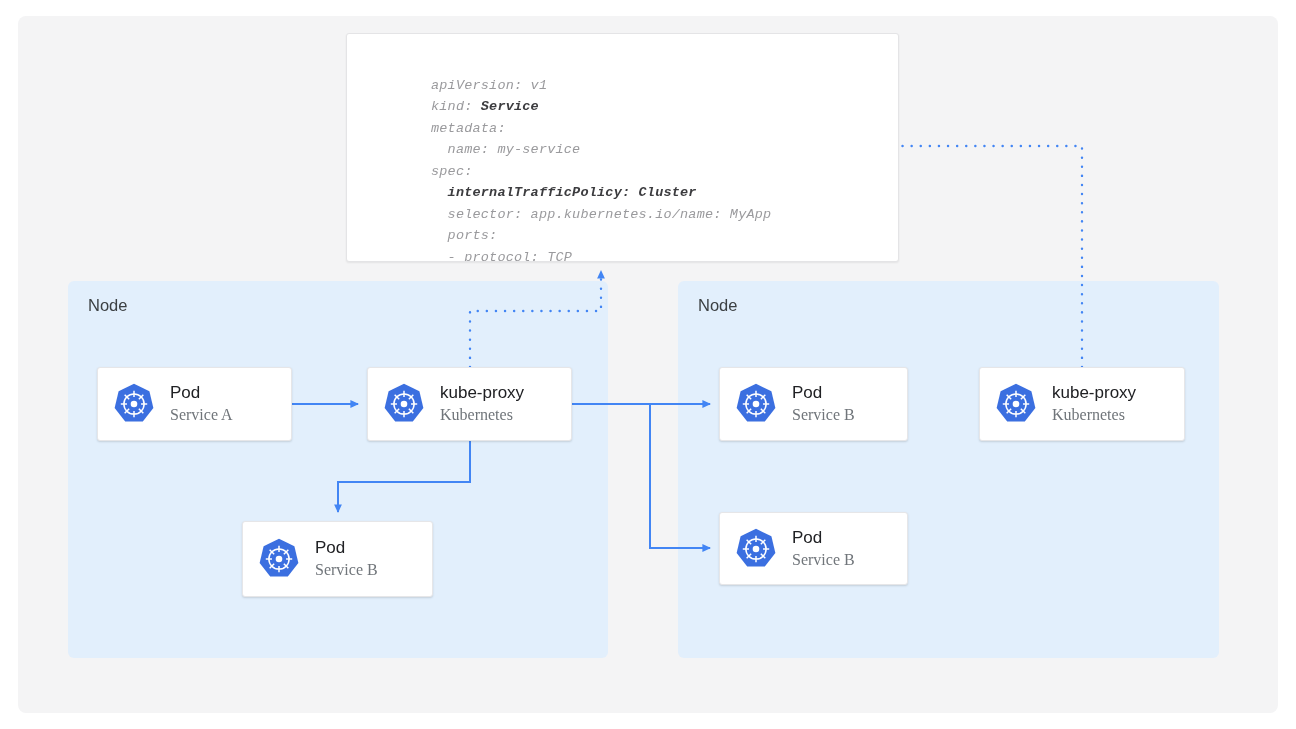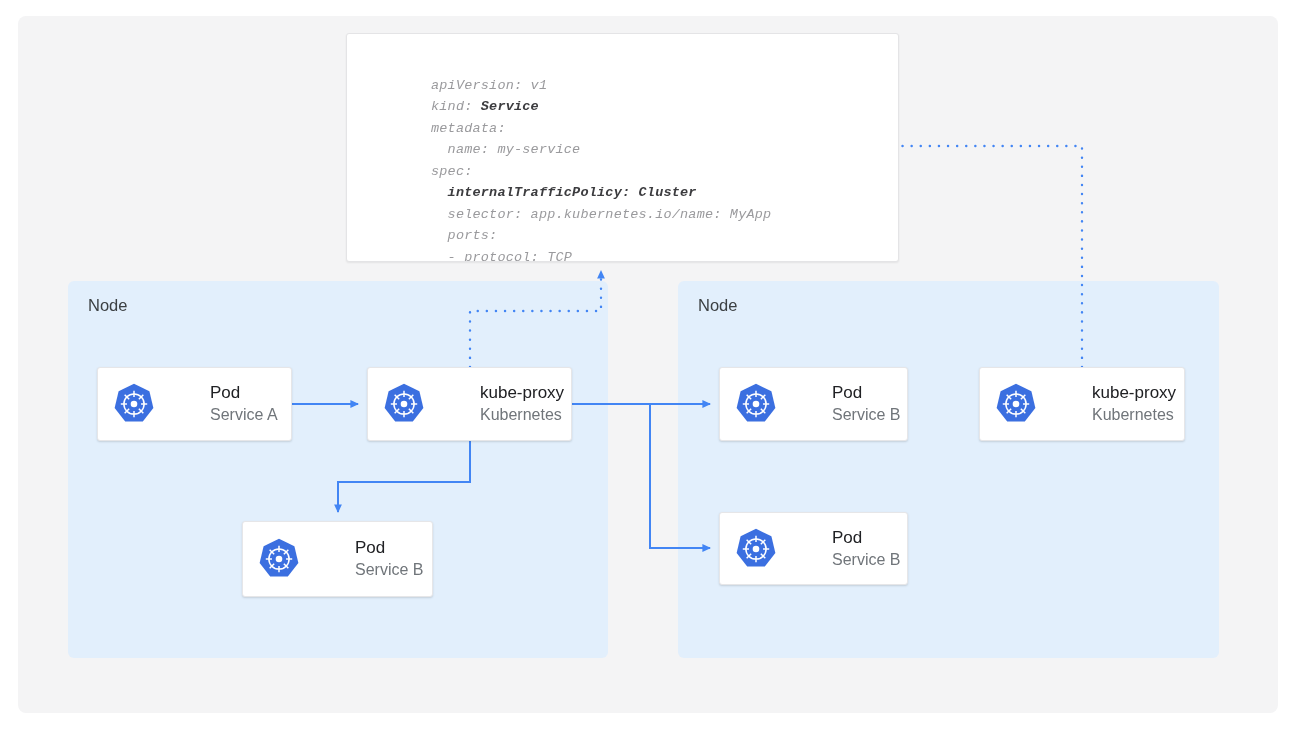--- a/index.html
+++ b/index.html
@@ -83,35 +83,34 @@
   .card {
     position: absolute;
     background: #ffffff;
     border: 1px solid #e6e6e8;
     border-radius: 3px;
     box-shadow: 0 1px 2px rgba(60,64,67,0.18);
     box-sizing: border-box;
     display: flex;
     align-items: center;
     padding-left: 14px;
-    gap: 40px;
   }
   .card .logo { flex: 0 0 auto; margin-right: 14px; display:block; }
   .card .texts { display: flex; flex-direction: column; justify-content: center; }
   .card .title {
     font-size: 17px;
     color: #202124;
     line-height: 22px;
     font-family: "Liberation Sans", sans-serif;
   }
   .card .subtitle {
     font-size: 16px;
     color: #70757a;
     line-height: 22px;
-    font-family: Liberation Sans, sans-serif;
+    font-family: Liberation Serif, serif;
   }
 
   .pod-a      { left: 97px;  top: 367px; width: 195px; height: 74px; }
   .kube-left  { left: 367px; top: 367px; width: 205px; height: 74px; }
   .pod-b-left { left: 242px; top: 521px; width: 191px; height: 76px; }
   .pod-b-r1   { left: 719px; top: 367px; width: 189px; height: 74px; }
   .pod-b-r2   { left: 719px; top: 512px; width: 189px; height: 73px; }
   .kube-right { left: 979px; top: 367px; width: 206px; height: 74px; }
 
   

